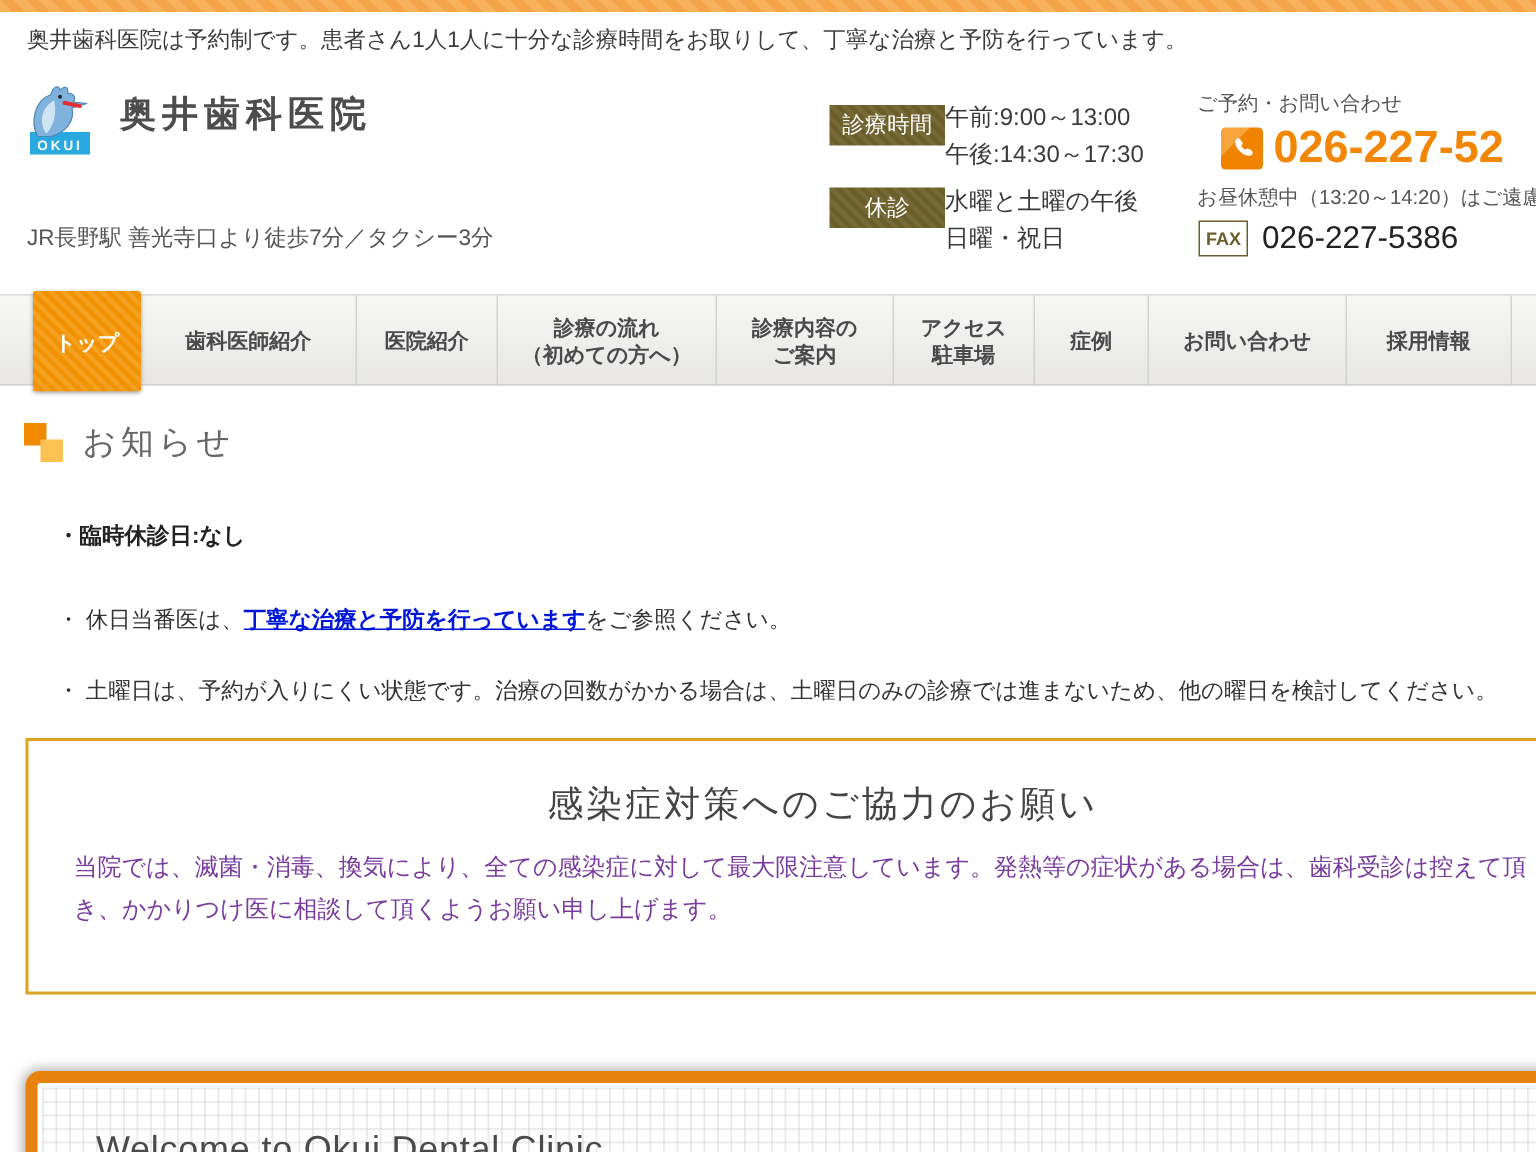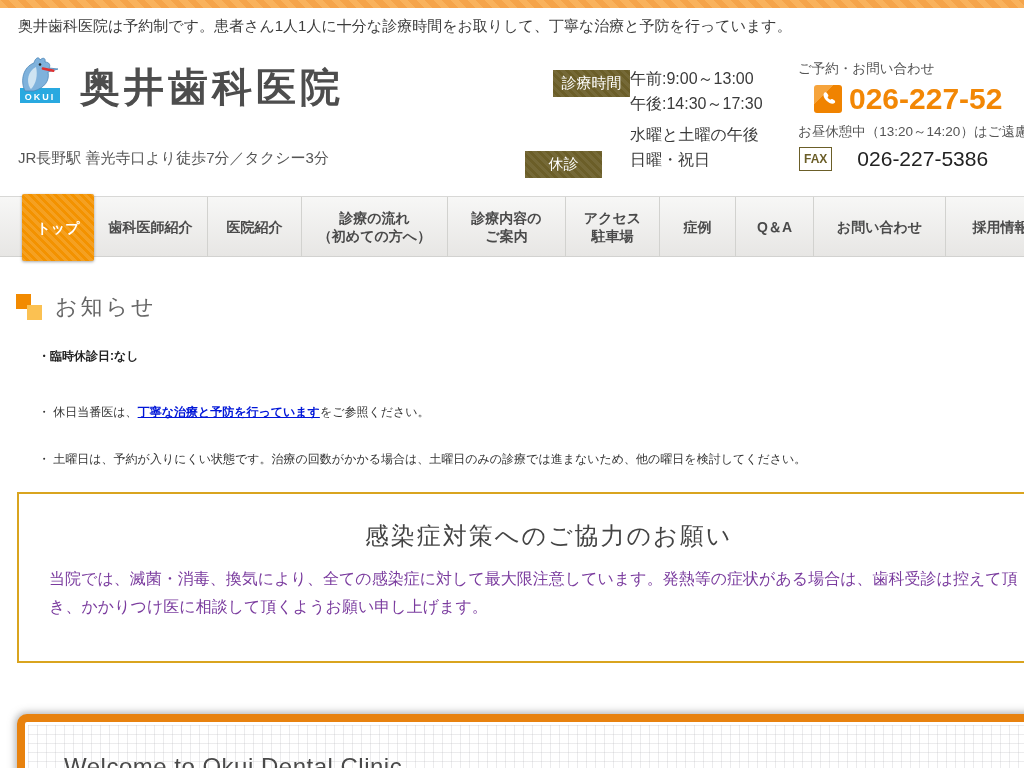--- a/index.html
+++ b/index.html
@@ -10,73 +10,73 @@
 
   
   .topbar { position:absolute; top:0; left:0; width:100%; height:8px;
     background:repeating-linear-gradient(45deg,#f9b25c 0 6px,#f5a44a 6px 12px); }
 
   .tagline { position:absolute; left:18px; top:17px; font-size:15px; color:#3c3c3c; }
 
   
   .logo { position:absolute; left:18px; top:55px; width:46px; height:50px; }
   .logo svg { display:block; }
-  .clinic-name { position:absolute; left:80px; top:60px; font-size:40px; font-weight:bold;
+  .clinic-name { position:absolute; left:80px; top:60px; font-size:24px; font-weight:bold;
     color:#4d4d4d; letter-spacing:4px; }
 
   .addr1 { position:absolute; left:18px; top:122px; font-size:15px; color:#555; }
   .addr2 { position:absolute; left:18px; top:149px; font-size:15px; color:#555; }
 
   
   .badge { position:absolute; width:77px; text-align:center; padding:4px 0;
     background:#6b5e28 repeating-linear-gradient(45deg,rgba(255,255,255,.07) 0 3px,transparent 3px 6px);
     color:#fff; font-size:15px; }
   .hours-label { left:553px; top:70px; }
-  .closed-label { left:525px; top:125px;margin-top:26px; }
+  .closed-label { left:553px; top:125px; }
   .hours-text  { position:absolute; left:630px; top:66px;  font-size:16px; line-height:25px; color:#3a3a3a; }
   .closed-text { position:absolute; left:630px; top:122px; font-size:16px; line-height:25px; color:#3a3a3a; }
 
   
   .reserve-label { position:absolute; left:798px; top:60px; font-size:13.5px; color:#555; }
   .phone-row { position:absolute; left:814px; top:82px; display:flex; align-items:center; }
   .phone-icon { width:28px; height:28px; border-radius:3px;
     background:linear-gradient(135deg,#f6a43c 0 35%,#f08300 35%); display:flex;
     align-items:center; justify-content:center; }
   .phone-number { margin-left:7px; font-size:30px; font-weight:bold; color:#f28705;
     white-space:nowrap; }
   .lunch-note { position:absolute; left:798px; top:123px; font-size:13.5px; color:#555;
     white-space:nowrap; }
-  .fax-row { position:absolute; left:799px; top:147px; display:flex; align-items:center;gap:16px; }
+  .fax-row { position:absolute; left:799px; top:147px; display:flex; align-items:center; }
   .fax-label { border:1px solid #6b5e28; color:#6b5e28; font-size:12px; font-weight:bold;
     padding:4px 4px; background:#fff; }
   .fax-number { margin-left:9px; font-size:21px; color:#222; }
 
   
   .nav { position:absolute; left:0; top:196px; width:100%; height:61px;
     background:linear-gradient(#f7f7f6,#e7e6e4); border-top:1px solid #d8d8d6;
     box-shadow:inset 0 -1px 0 #d2d2d0; }
   .tabs { display:flex; height:100%; padding-left:22px; }
   .tab { display:flex; align-items:center; justify-content:center; text-align:center;
     font-size:14px; font-weight:bold; color:#4a4a4a; border-right:1px solid #d2d2cf;
     white-space:pre-line; line-height:18px; cursor:pointer; }
   .tab:first-child { border-left:1px solid #d2d2cf; }
   .tab.active { position:relative; top:-3px; height:67px; color:#fff; border:none;
     border-radius:2px; z-index:2; box-shadow:0 1px 3px rgba(0,0,0,.35);
     background:#f39200 repeating-linear-gradient(45deg,rgba(255,255,255,.13) 0 3px,transparent 3px 6px); }
-  .w-top{width:72px}.w-shikai{width:114px}.w-iin{width:94px}.w-naiyo{width:118px}
+  .w-top{width:72px}.w-shikai{width:144px}.w-iin{width:94px}.w-naiyo{width:118px}
   .w-nagare{width:146px}.w-access{width:94px}.w-shorei{width:76px}.w-qa{width:78px}
   .w-toiawase{width:132px}.w-saiyo{width:110px}
 
   
-  .news-heading { position:absolute; left:16px; top:280px; display:flex; align-items:center;margin-top:12px; }
+  .news-heading { position:absolute; left:16px; top:280px; display:flex; align-items:center; }
   .sq-icon { position:relative; width:28px; height:30px; }
   .sq1 { position:absolute; left:0; top:2px; width:15px; height:15px; background:#f28a00; }
   .sq2 { position:absolute; left:11px; top:13px; width:15px; height:15px; background:#fbc152; }
   .news-title { margin-left:11px; font-size:22px; color:#666; letter-spacing:3px; }
-  .bullet { position:absolute; left:38px; font-size:12px; color:#333; white-space:nowrap; }
+  .bullet { position:absolute; left:38px; font-size:15px; color:#333; white-space:nowrap; }
   .b1 { top:348px; font-weight:bold; color:#222; }
   .b2 { top:404px; }
   .b3 { top:451px; }
   .news-link { color:#0016d8; font-weight:bold; text-decoration:underline; cursor:pointer; }
 
   
   .notice { position:absolute; left:17px; top:492px; width:1063px; height:171px;
     border:2px solid #d9a41f; background:#fff; }
   .notice-title { margin-top:26px; text-align:center; font-size:24px; color:#444;
     letter-spacing:2px; }
@@ -148,21 +148,20 @@
       <div class="tab active w-top">トップ</div>
       <div class="tab w-shikai">歯科医師紹介</div>
       <div class="tab w-iin">医院紹介</div>
       <div class="tab w-nagare">診療の流れ
 （初めての方へ）</div>
       <div class="tab w-naiyo">診療内容の
 ご案内</div>
       <div class="tab w-access">アクセス
 駐車場</div>
       <div class="tab w-shorei">症例</div>
-      <div class="tab w-qa">Q＆A</div>
       <div class="tab w-toiawase">お問い合わせ</div>
       <div class="tab w-saiyo">採用情報</div>
     </div>
   </div>
 
   <div class="news-heading">
     <span class="sq-icon">
       <span class="sq1"></span>
           <span class="sq2"></span>
     </span>

